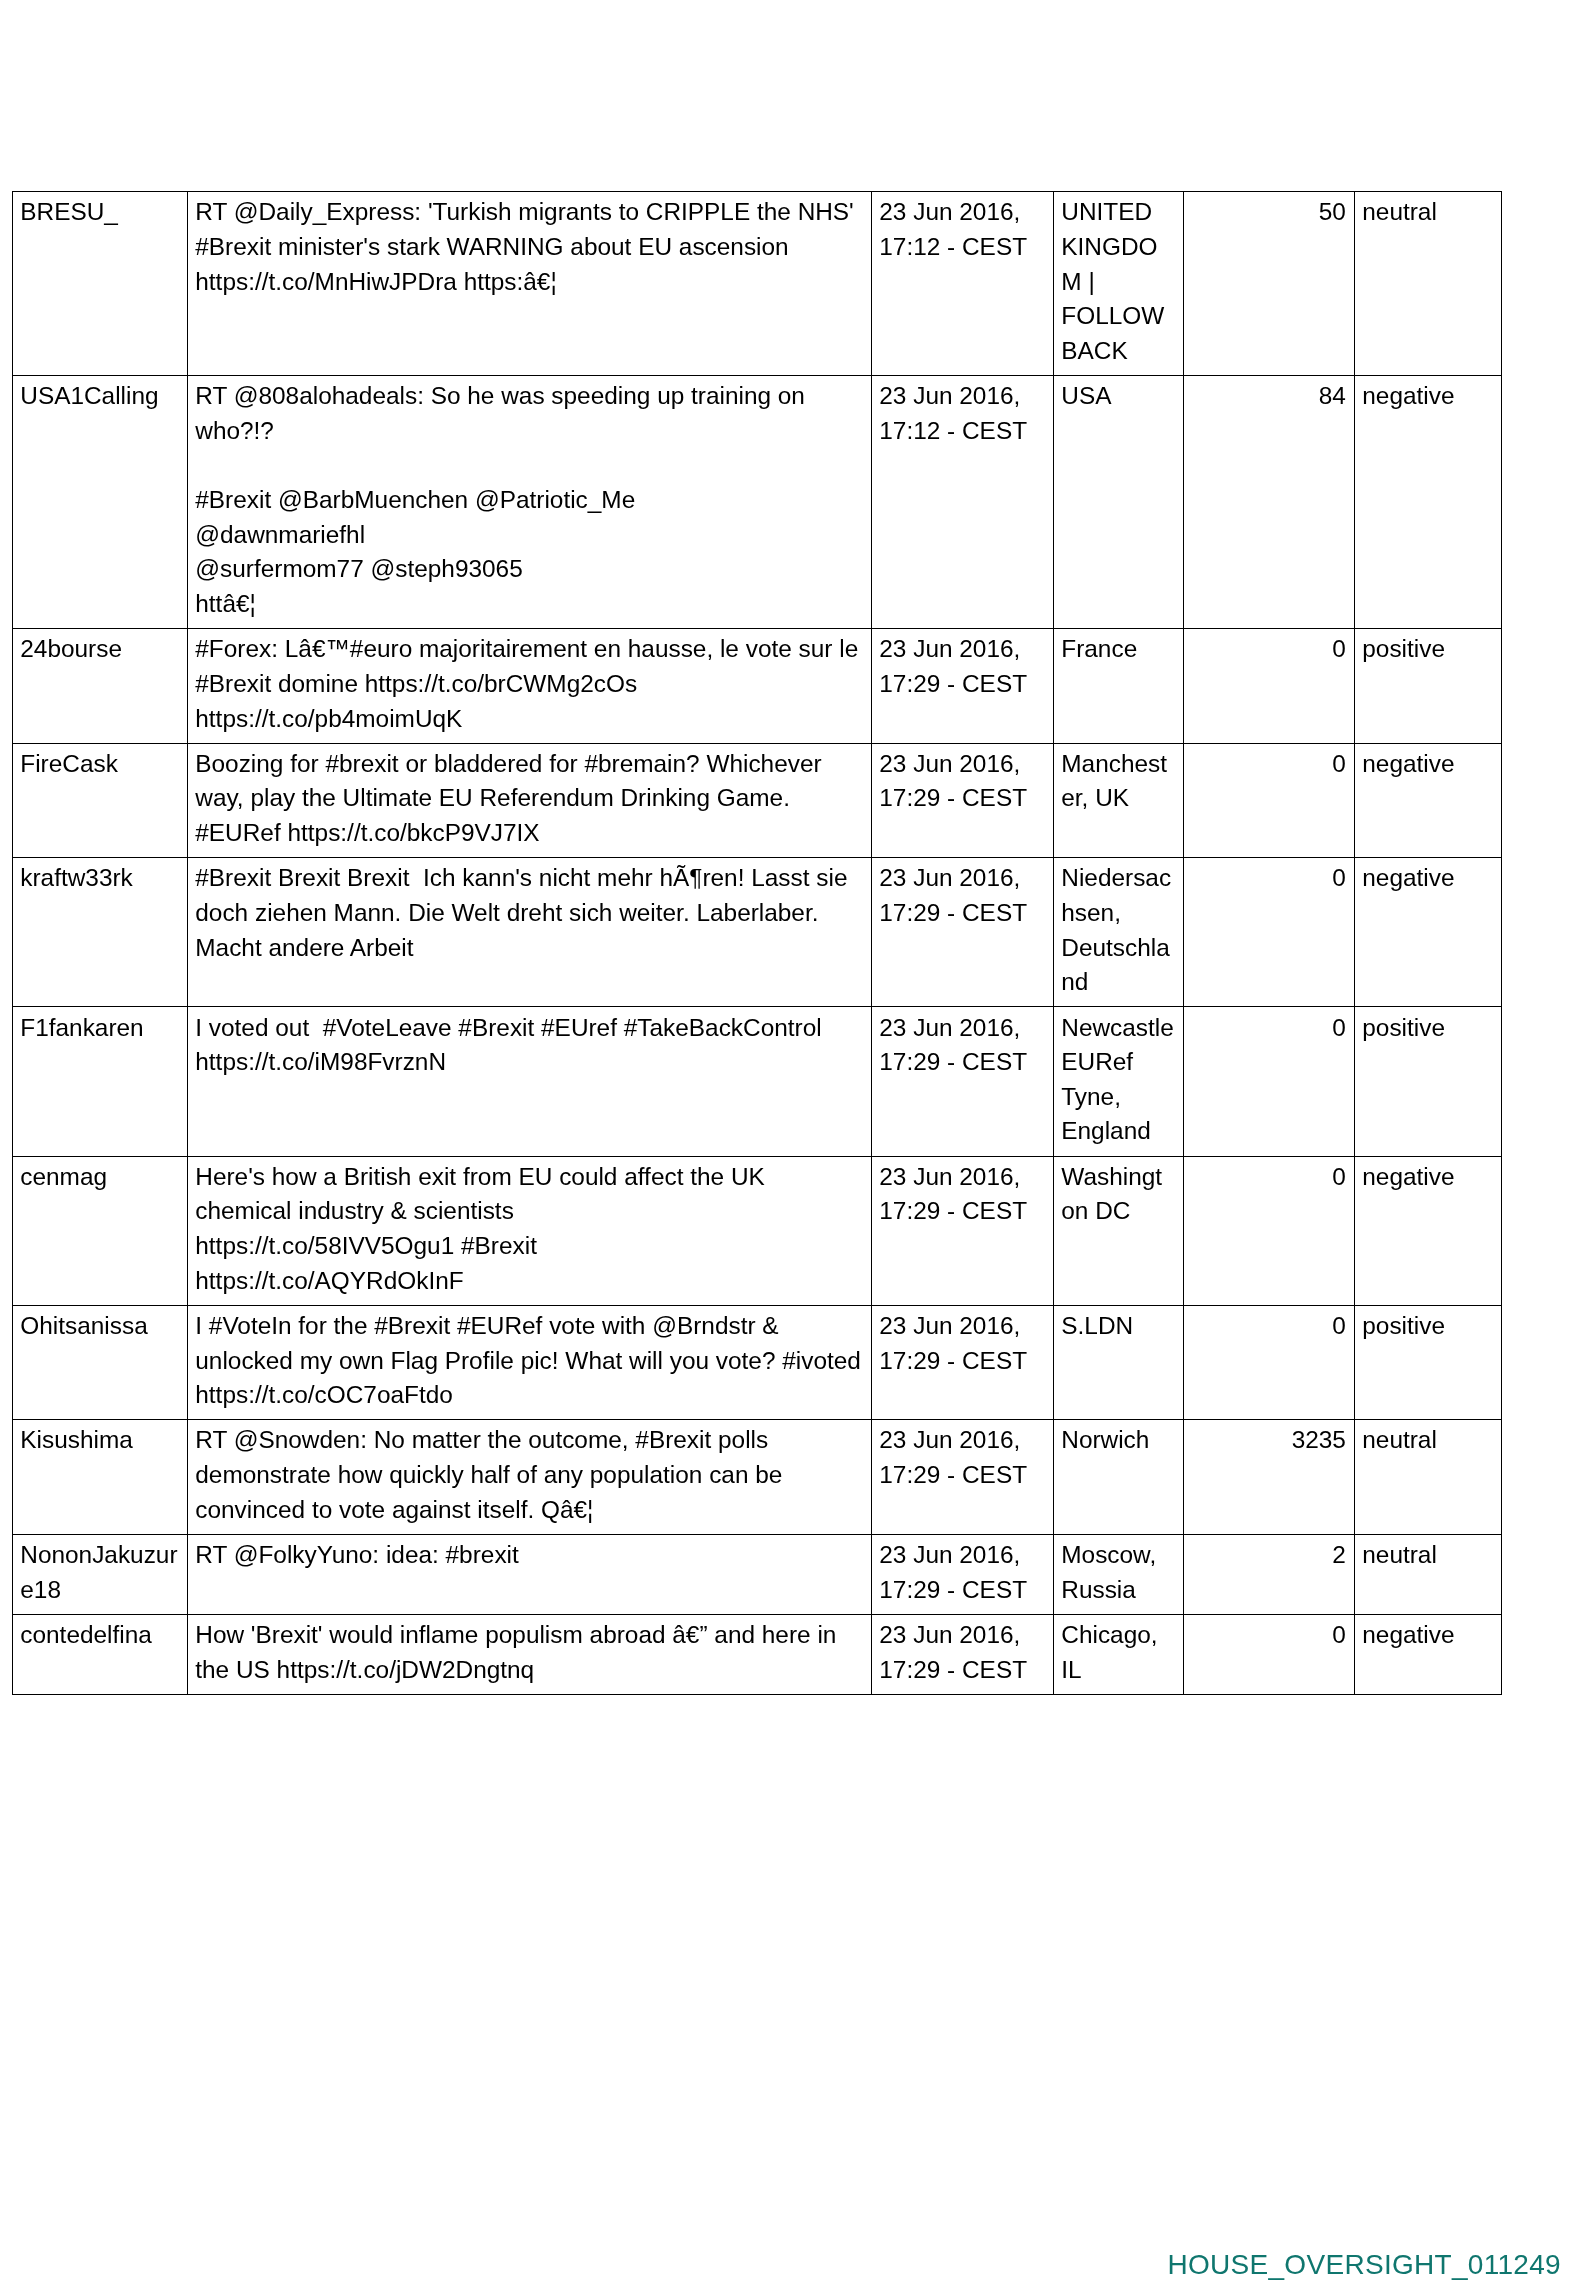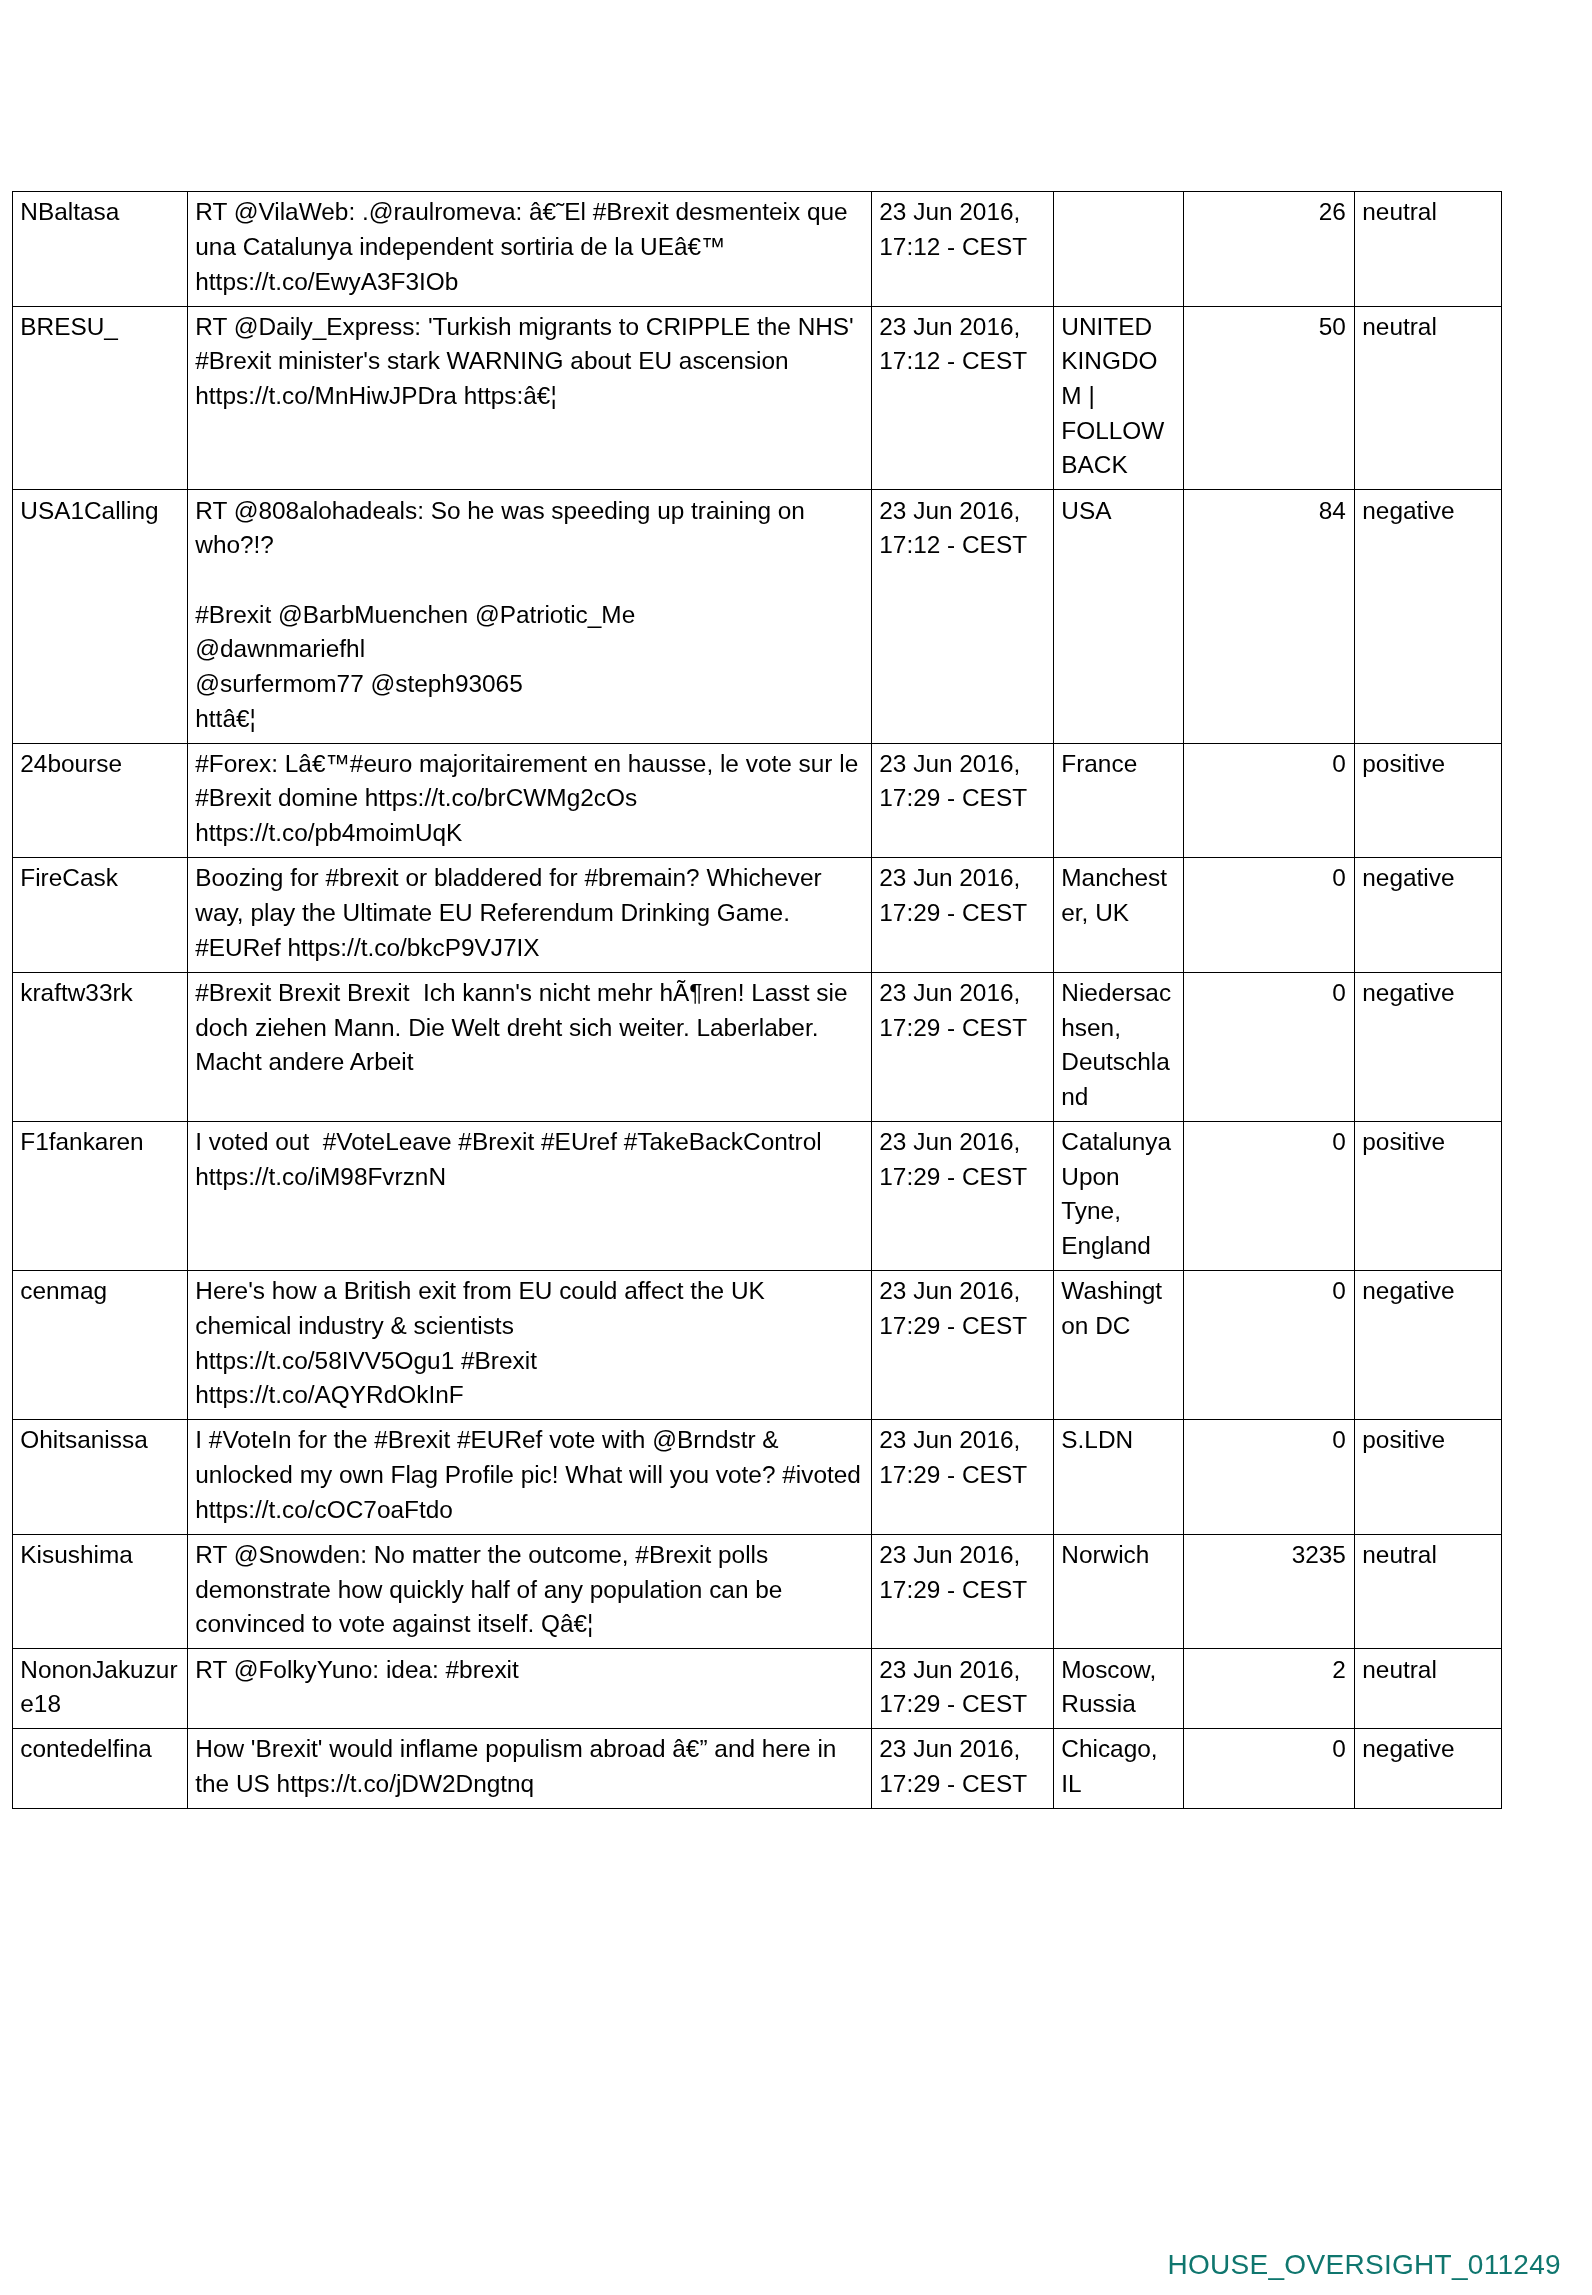--- a/index.html
+++ b/index.html
@@ -48,28 +48,20 @@
 <table class="doc-table">
   <colgroup>
     <col style="width:175px">
     <col style="width:684px">
     <col style="width:182px">
     <col style="width:130px">
     <col style="width:171px">
     <col style="width:147px">
   </colgroup>
   <tbody>
-  <tr>
-    <td class="c-user">NBaltasa</td>
-    <td class="c-text">RT @VilaWeb: .@raulromeva: â€˜El #Brexit desmenteix que una Catalunya independent sortiria de la UEâ€™ https://t.co/EwyA3F3IOb</td>
-    <td class="c-date">23 Jun 2016, 17:12 - CEST</td>
-    <td class="c-loc"></td>
-    <td class="c-count">26</td>
-    <td class="c-sent">neutral</td>
-  </tr>
 
   <tr>
     <td class="c-user">BRESU_</td>
     <td class="c-text">RT @Daily_Express: 'Turkish migrants to CRIPPLE the NHS' #Brexit minister's stark WARNING about EU ascension https://t.co/MnHiwJPDra https:â€¦</td>
     <td class="c-date">23 Jun 2016, 17:12 - CEST</td>
     <td class="c-loc">UNITED KINGDOM | FOLLOW BACK</td>
     <td class="c-count">50</td>
     <td class="c-sent">neutral</td>
   </tr>
 
@@ -112,21 +104,21 @@
     <td class="c-date">23 Jun 2016, 17:29 - CEST</td>
     <td class="c-loc">Niedersachsen, Deutschland</td>
     <td class="c-count">0</td>
     <td class="c-sent">negative</td>
   </tr>
 
   <tr>
     <td class="c-user">F1fankaren</td>
     <td class="c-text">I voted out  #VoteLeave #Brexit #EUref #TakeBackControl https://t.co/iM98FvrznN</td>
     <td class="c-date">23 Jun 2016, 17:29 - CEST</td>
-    <td class="c-loc">Catalunya Upon Tyne, England</td>
+    <td class="c-loc">Newcastle EURef Tyne, England</td>
     <td class="c-count">0</td>
     <td class="c-sent">positive</td>
   </tr>
 
 
   <tr>
     <td class="c-user">cenmag</td>
     <td class="c-text">Here's how a British exit from EU could affect the UK chemical industry &amp; scientists
 https://t.co/58IVV5Ogu1 #Brexit
 https://t.co/AQYRdOkInF</td>

